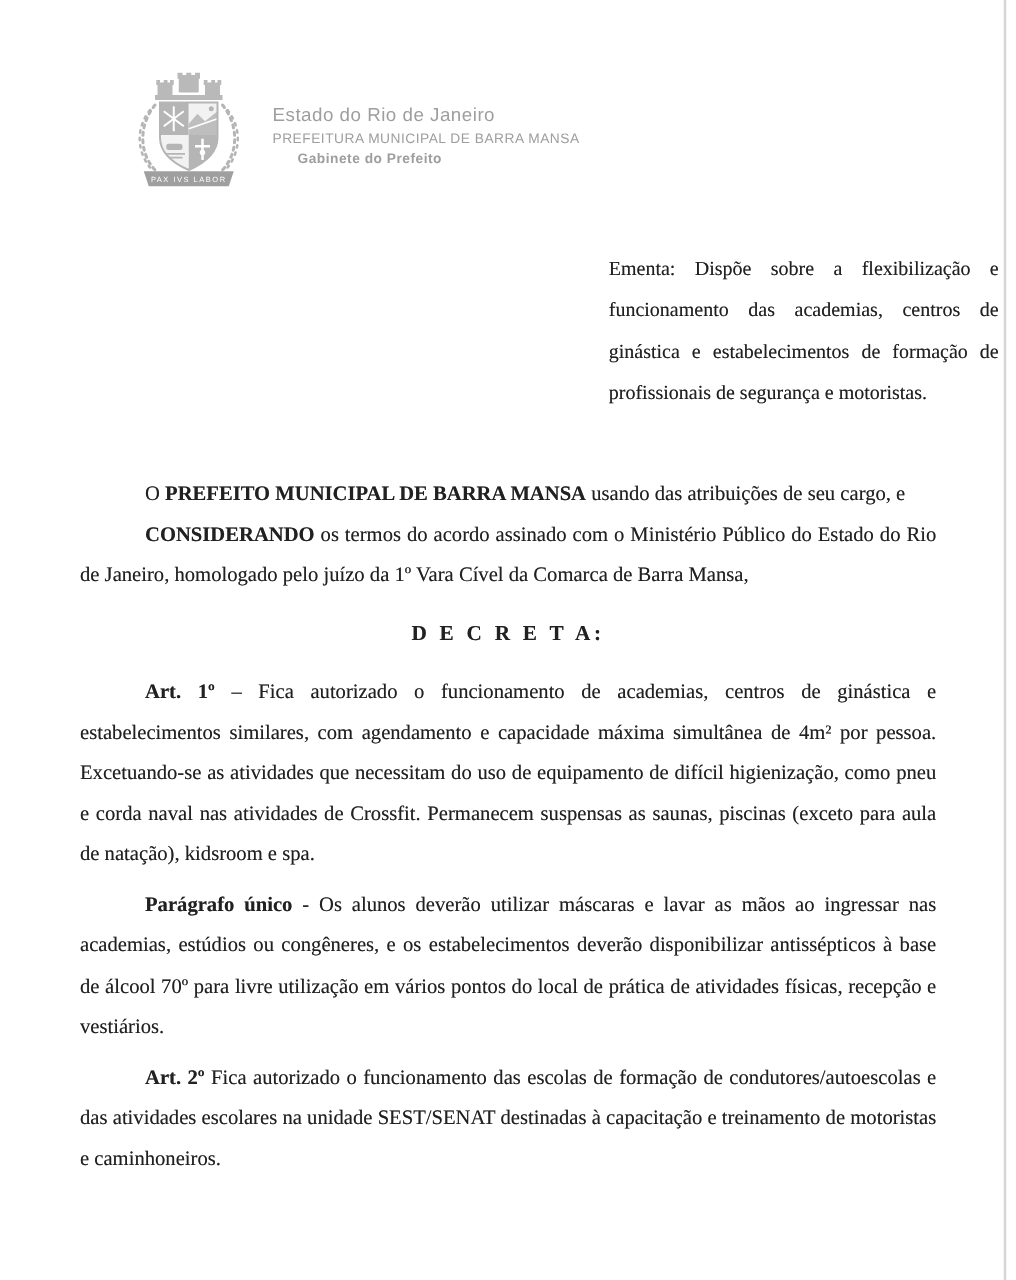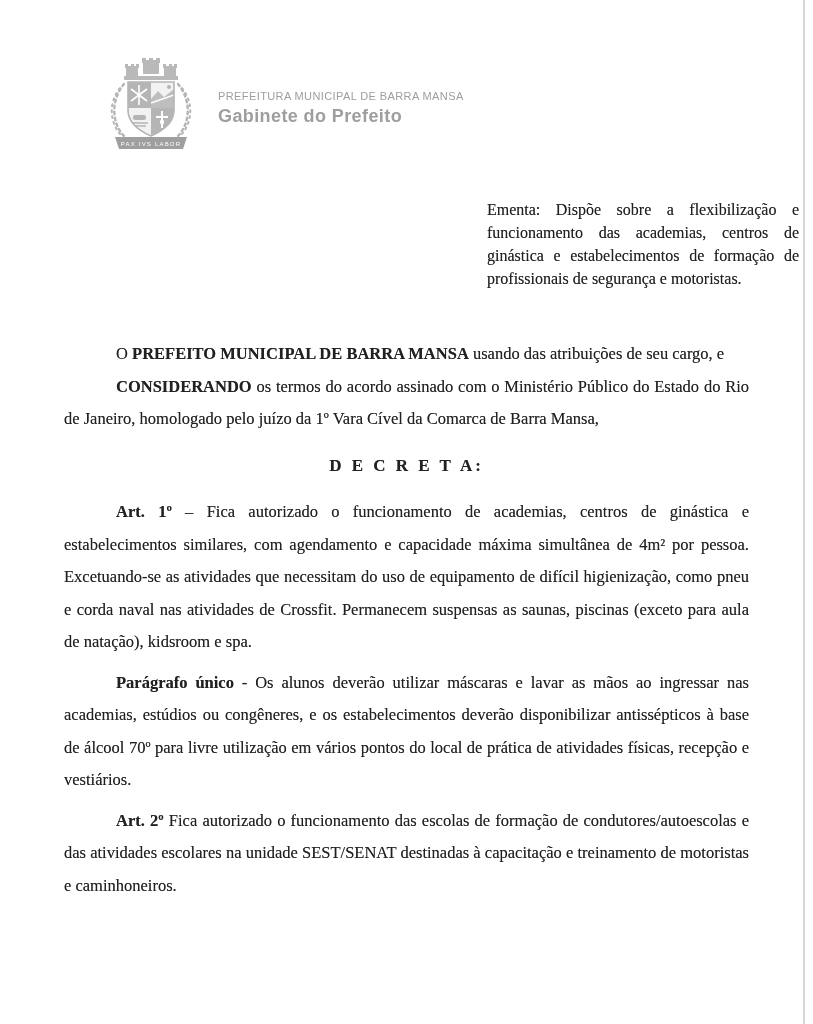--- a/index.html
+++ b/index.html
@@ -21,39 +21,39 @@
     padding:58px 0 0 98px;
   }
   .crest{flex:0 0 auto;}
   .org-lines{
     font-family:"Liberation Sans","DejaVu Sans",sans-serif;
     color:#9e9e9e;
     letter-spacing:.4px;
   }
   .org-lines .l1{font-size:15px;margin-bottom:4px;}
   .org-lines .l2{font-size:11px;margin-bottom:4px;}
-  .org-lines .l3{font-size:18px;font-weight:bold;}
+  .org-lines .l3{font-size:11px;font-weight:bold;margin-left:20px;}
   
   h1.decree-title{
     margin:26px 0 0;
     text-align:center;
     font-size:18px;
     font-weight:bold;
     letter-spacing:.2px;
     text-decoration:underline;
     text-underline-offset:3px;
     text-shadow:0 0 .4px rgba(33,33,33,.55);
   }
   
   .ementa{
     width:312px;
     margin:40px 14px 0 auto;
     text-align:justify;
     font-size:16px;
-    line-height:23px;
+    line-height:33px;
     text-shadow:0 0 .4px rgba(33,33,33,.5);
   }
   
   .content{padding:0 64px;margin-top:40px;}
   .content p{
     margin:0;
     font-size:16.5px;
     line-height:32.5px;
     text-align:justify;
     text-shadow:0 0 .4px rgba(33,33,33,.5);
@@ -131,20 +131,21 @@
         <path d="M26 26 C13 42 13 64 26 78" fill="none" stroke="#b5b5b5" stroke-width="2.4" stroke-dasharray="2.5 3.5" stroke-linecap="round"></path>
         <path d="M80 26 C93 42 93 64 80 78" fill="none" stroke="#b5b5b5" stroke-width="2.4" stroke-dasharray="2.5 3.5" stroke-linecap="round"></path>
         <path d="M22 30 C11 44 11 62 22 76" fill="none" stroke="#b5b5b5" stroke-width="2" stroke-dasharray="2 4" stroke-linecap="round"></path>
         <path d="M84 30 C95 44 95 62 84 76" fill="none" stroke="#b5b5b5" stroke-width="2" stroke-dasharray="2 4" stroke-linecap="round"></path>
 
         <path d="M17 79 L89 79 L85 91 L21 91 Z" fill="#9f9f9f"></path>
         <text x="53" y="87.5" text-anchor="middle" font-size="6" letter-spacing="1.2" fill="#ffffff" font-family="Liberation Sans, DejaVu Sans, sans-serif">PAX IVS LABOR</text>
       </svg>
     </div>
     <div class="org-lines">
+      <div class="l1">Estado do Rio de Janeiro</div>
       <div class="l2">PREFEITURA MUNICIPAL DE BARRA MANSA</div>
       <div class="l3">Gabinete do Prefeito</div>
     </div>
   </header>
 
 
   <p class="ementa">Ementa: Dispõe sobre a flexibilização e funcionamento das academias, centros de ginástica e estabelecimentos de formação de profissionais de segurança e motoristas.</p>
 
   <div class="content">
 

